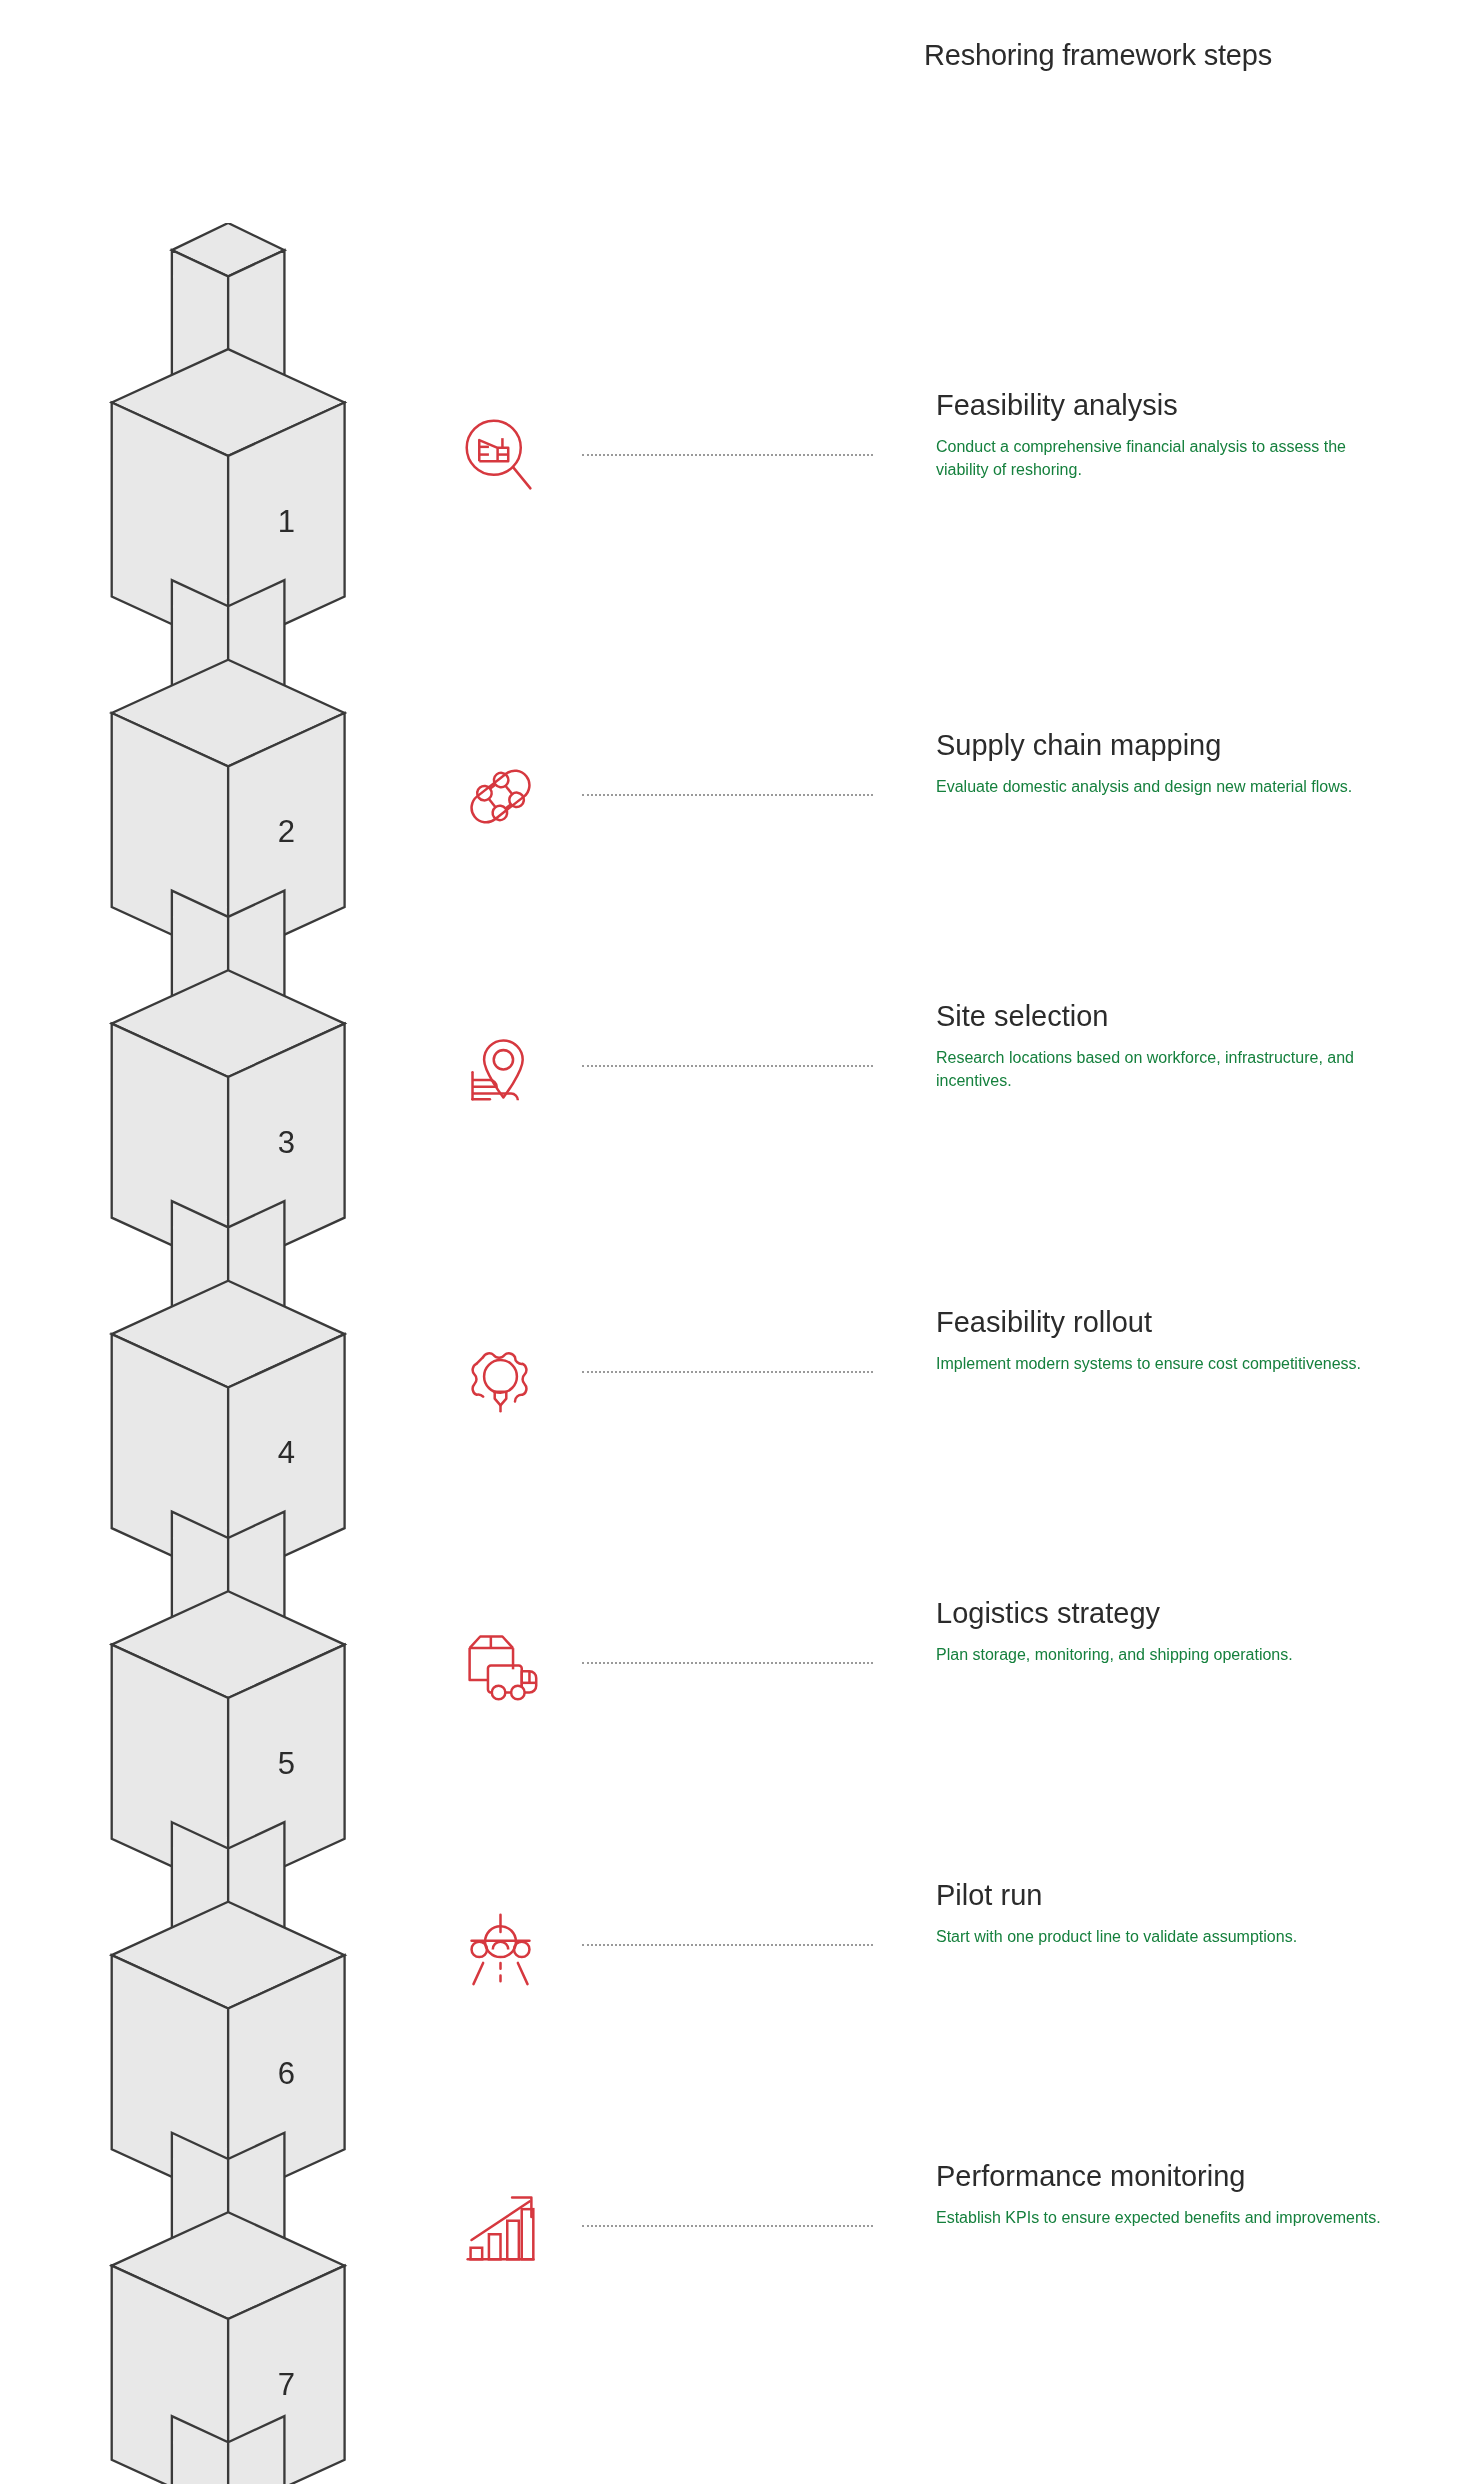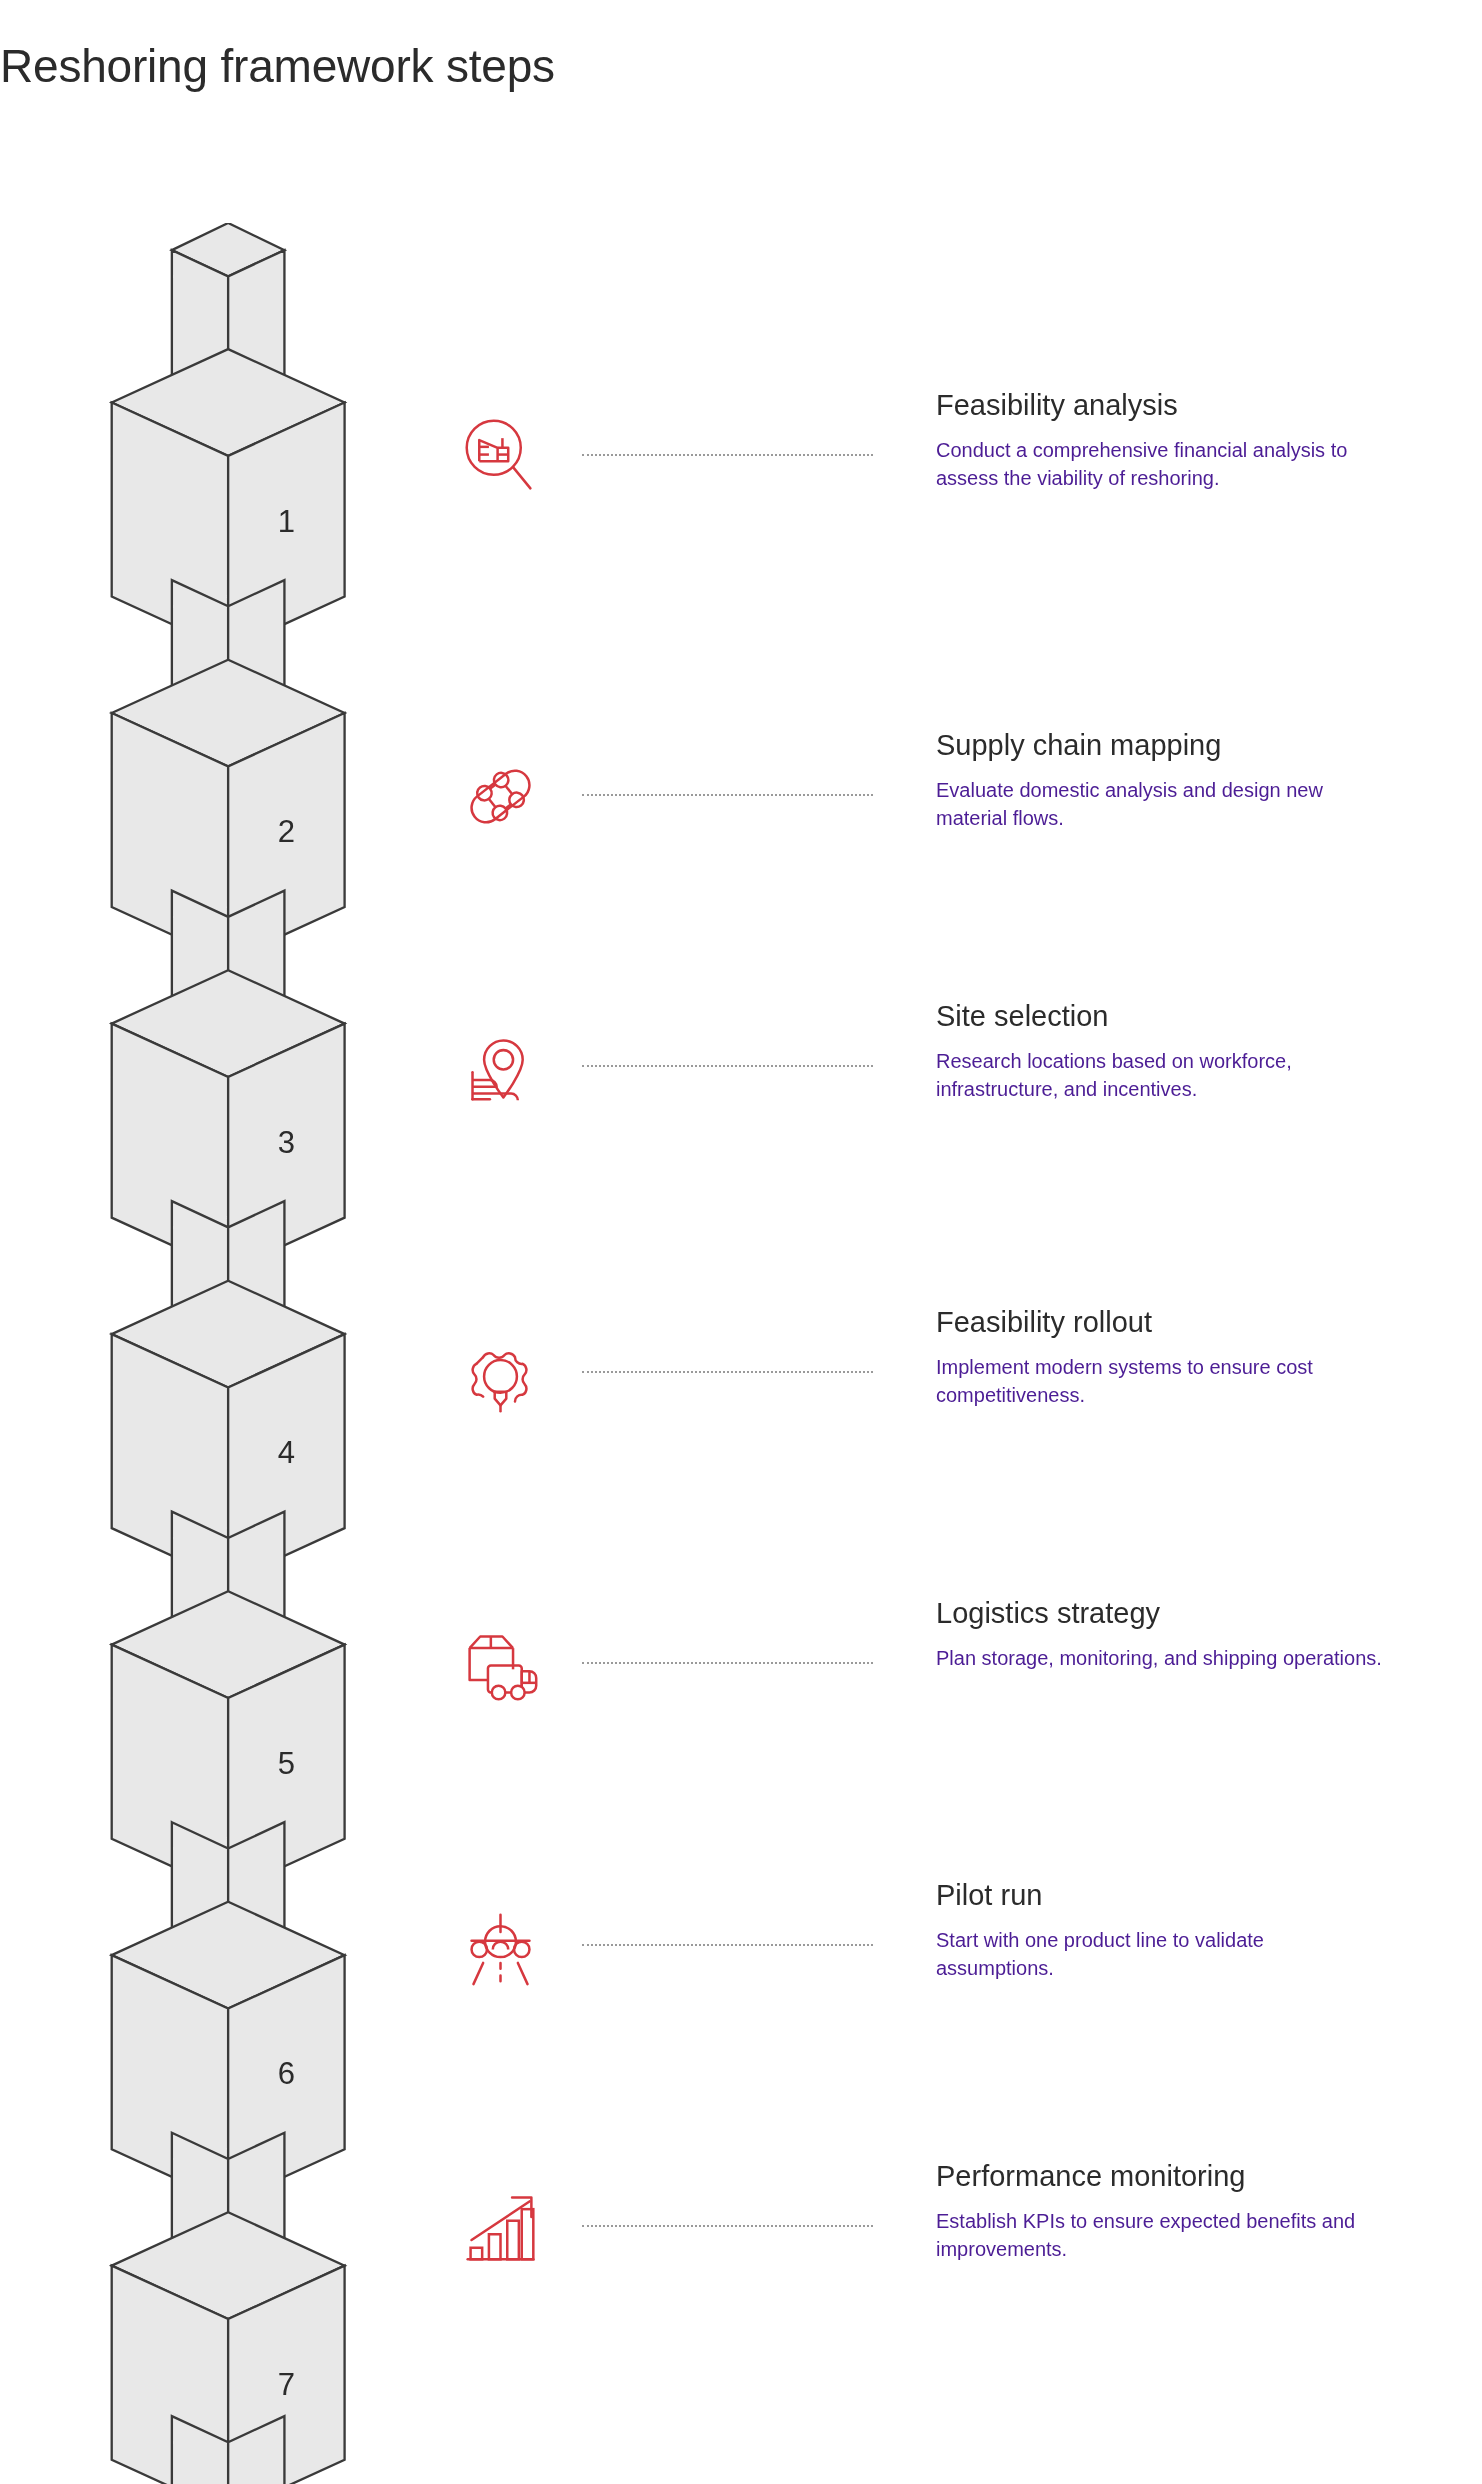--- a/index.html
+++ b/index.html
@@ -8,22 +8,22 @@
     height: 2484px;
     background: #ffffff;
     font-family: "Liberation Sans", sans-serif;
     overflow: hidden;
   }
   .page { position: relative; width: 1483px; height: 2484px; background: #fff; }
 
   .page-title {
     position: absolute;
     top: 39px; left: 0; width: 1272px;
-    text-align: left;
-    font-size: 46px;
+    text-align: right;
+    font-size: 29px;
     font-weight: 400;
     color: #2b2b2b;
     letter-spacing: -0.2px;
   }
 
   
   .stack { position: absolute; left: 0; top: 223px; width: 466px; height: 2261px; }
   .stack svg { display: block; }
 
   
@@ -55,23 +55,23 @@
   }
   .step-title {
     font-size: 29px;
     font-weight: 400;
     color: #2b2b2b;
     line-height: 1.18;
     margin-bottom: 13.6px;
     white-space: nowrap;
   }
   .step-desc {
-    font-size: 20px;
+    font-size: 16px;
     font-weight: 400;
-    color: #4c1d95;
+    color: #15803d;
     line-height: 1.42;
   }
 </style>
 </head>
 <body>
 
 <div class="page">
 
   <div class="page-title">Reshoring framework steps</div>
 

